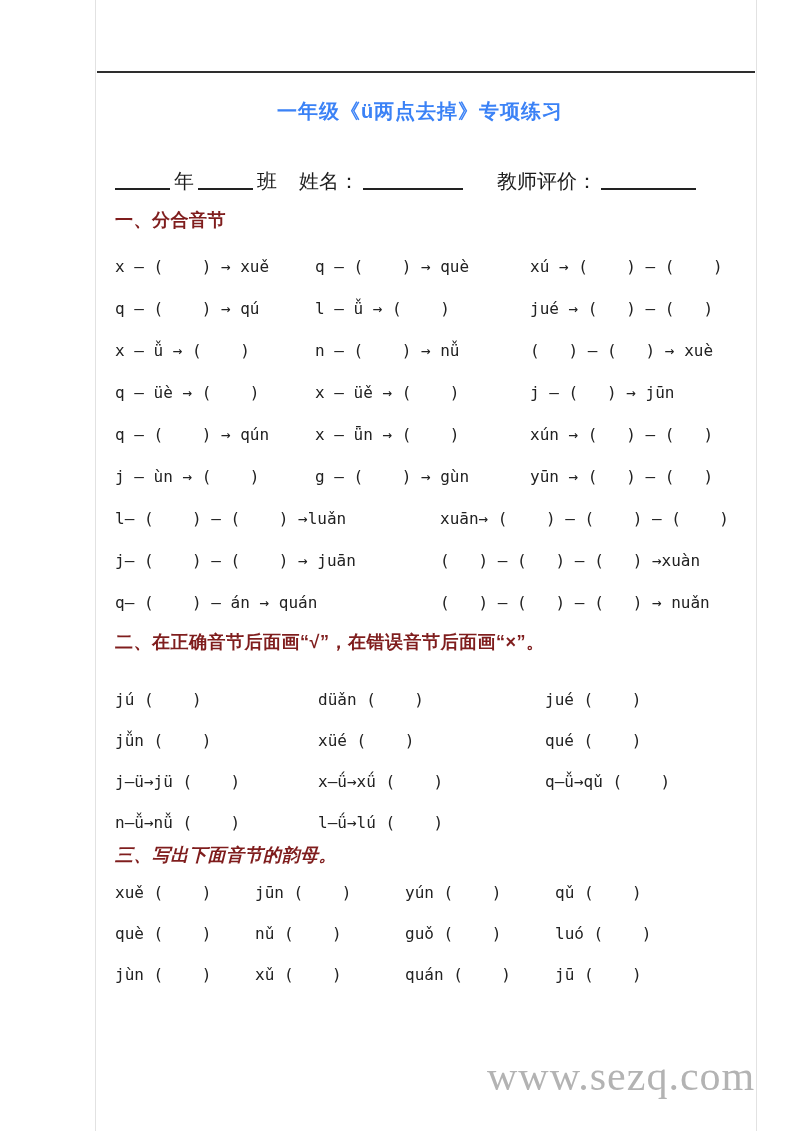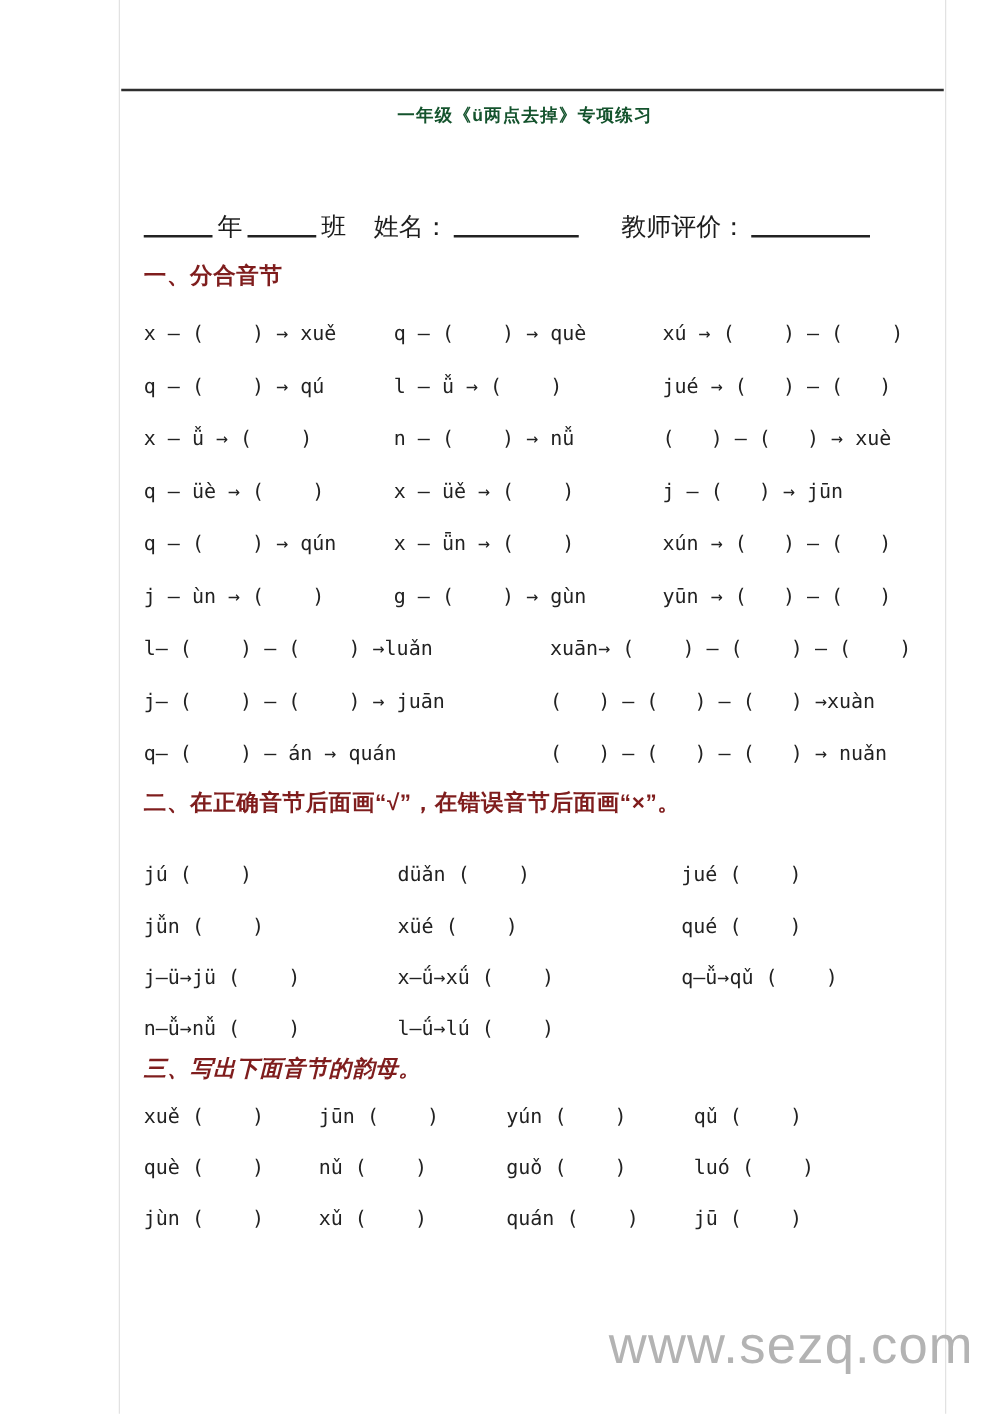--- a/index.html
+++ b/index.html
@@ -6,22 +6,22 @@
   body{
     width:800px;height:1131px;position:relative;background:#ffffff;
     font-family:"Liberation Sans",sans-serif;color:#1c1c1c;overflow:hidden;
   }
   .edge-line{position:absolute;top:0;bottom:0;width:1px;background:#e2e2e2;}
   .edge-left{left:95px;}
   .edge-right{left:756px;}
   .top-rule{position:absolute;left:97px;top:71px;width:658px;height:2px;background:#2e2e2e;}
   .page{position:absolute;left:115px;top:0;width:610px;}
   .doc-title{
-    position:absolute;left:0;top:84px;width:610px;text-align:center;
-    font-size:14px;font-weight:bold;letter-spacing:1px;color:#14532d;
+    position:absolute;left:0;top:98px;width:610px;text-align:center;
+    font-size:20px;font-weight:bold;letter-spacing:1px;color:#3b82f6;
   }
   .info-line{position:absolute;left:0;top:168px;width:610px;font-size:20px;white-space:nowrap;}
   .blank{display:inline-block;border-bottom:2px solid #222;height:15px;vertical-align:-2px;}
   .w55{width:55px;}
   .w100{width:100px;}
   .w95{width:95px;}
   .lbl{margin:0 4px;}
   .gap20{margin-left:18px;}
   .gap35{margin-left:34px;}
   .sec-heading{position:absolute;left:0;font-size:18px;font-weight:bold;color:#7f1d1d;letter-spacing:0.5px;}
@@ -37,21 +37,21 @@
   .s0{height:42px;line-height:42px;}
   .s1{height:41px;line-height:41px;}
   .s2{height:41px;line-height:41px;}
   .s0.cols3{grid-template-columns:200px 215px 1fr;}
   .s0.cols2{grid-template-columns:325px 1fr;}
   .s1.cols3{grid-template-columns:203px 227px 1fr;}
   .s2.cols4{grid-template-columns:140px 150px 150px 1fr;}
   .pcell{overflow:visible;}
   .watermark{
     position:absolute;left:487px;top:1052px;font-size:42px;color:#b3b3b3;
-    font-family:Liberation Sans, sans-serif;letter-spacing:1px;
+    font-family:Liberation Serif, serif;letter-spacing:1px;
   }
 </style>
 </head>
 <body>
 
 <div class="edge-line edge-left"></div>
 <div class="edge-line edge-right"></div>
 <div class="top-rule"></div>
 
 <div class="page">

